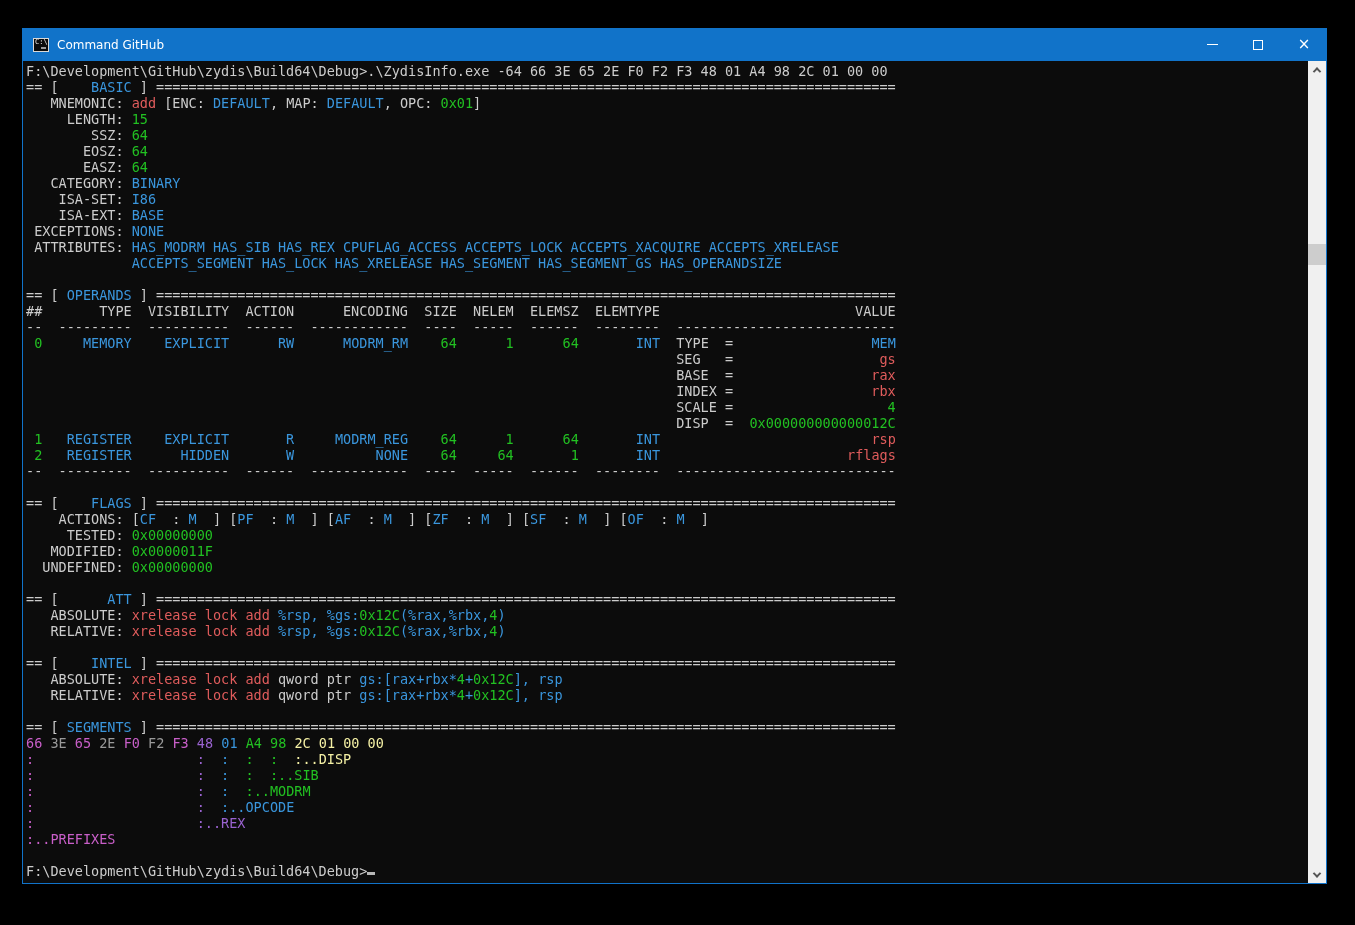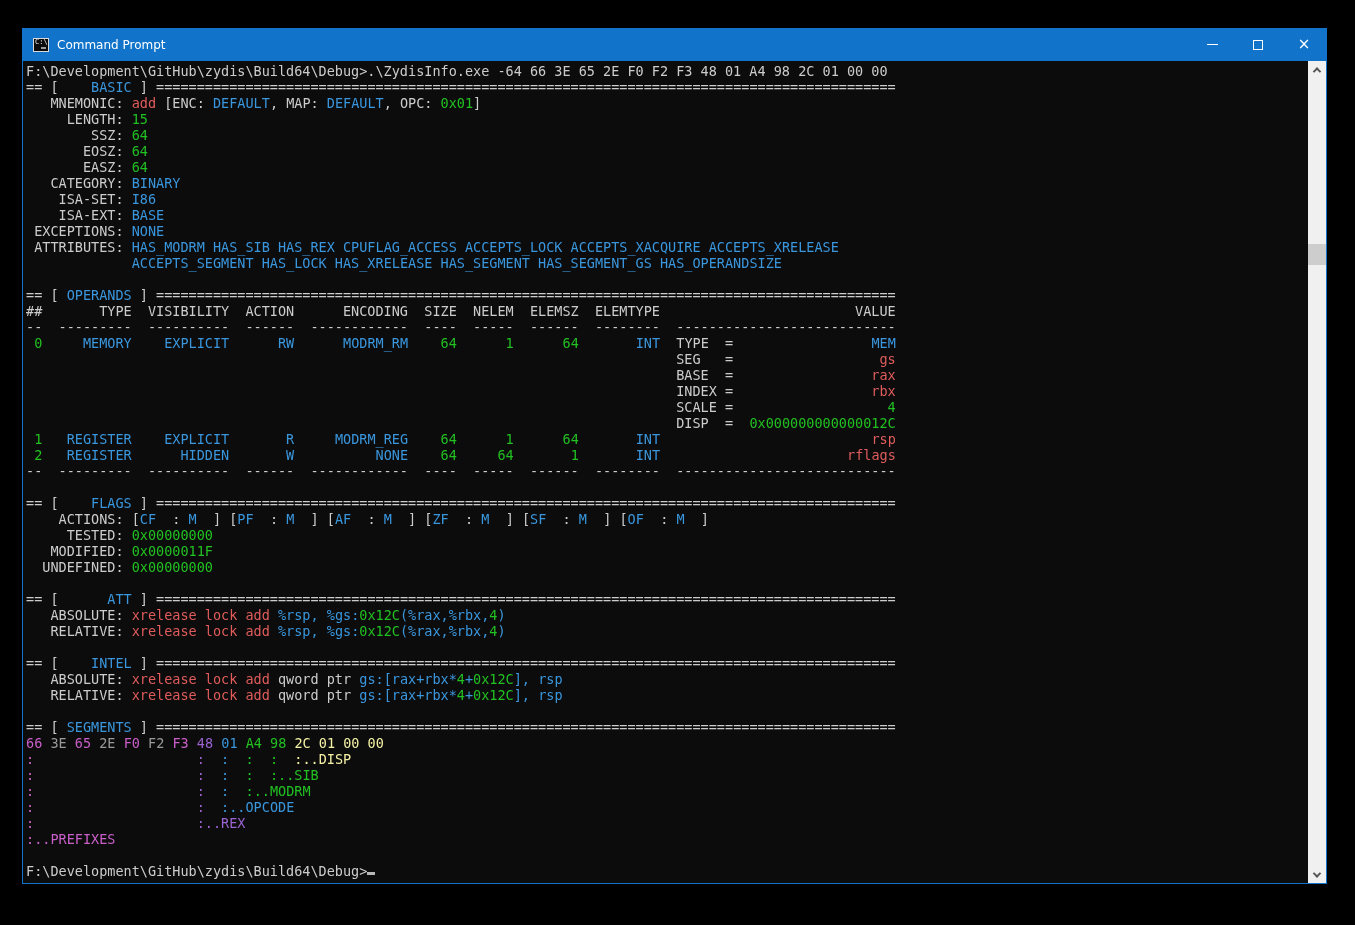--- a/index.html
+++ b/index.html
@@ -56,21 +56,21 @@
 </head>
 <body>
 
 <div class="window">
 
   <div class="titlebar">
     <div class="cmd-icon">
       <span class="cprompt">C:\</span>
       <span class="cur"></span>
     </div>
-    <span class="title-text">Command Prompt</span>
+    <span class="title-text">Command GitHub</span>
     <div class="controls">
       <div class="win-btn">
           <span class="glyph-min"></span>
         </div>
       <div class="win-btn">
           <span class="glyph-max"></span>
         </div>
       <div class="win-btn">
           <span class="glyph-close">×</span>
         </div>

